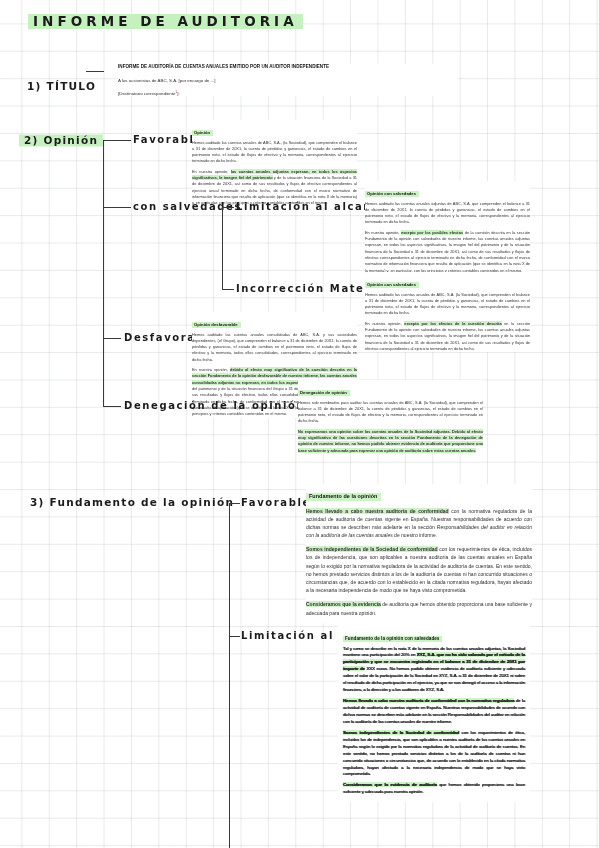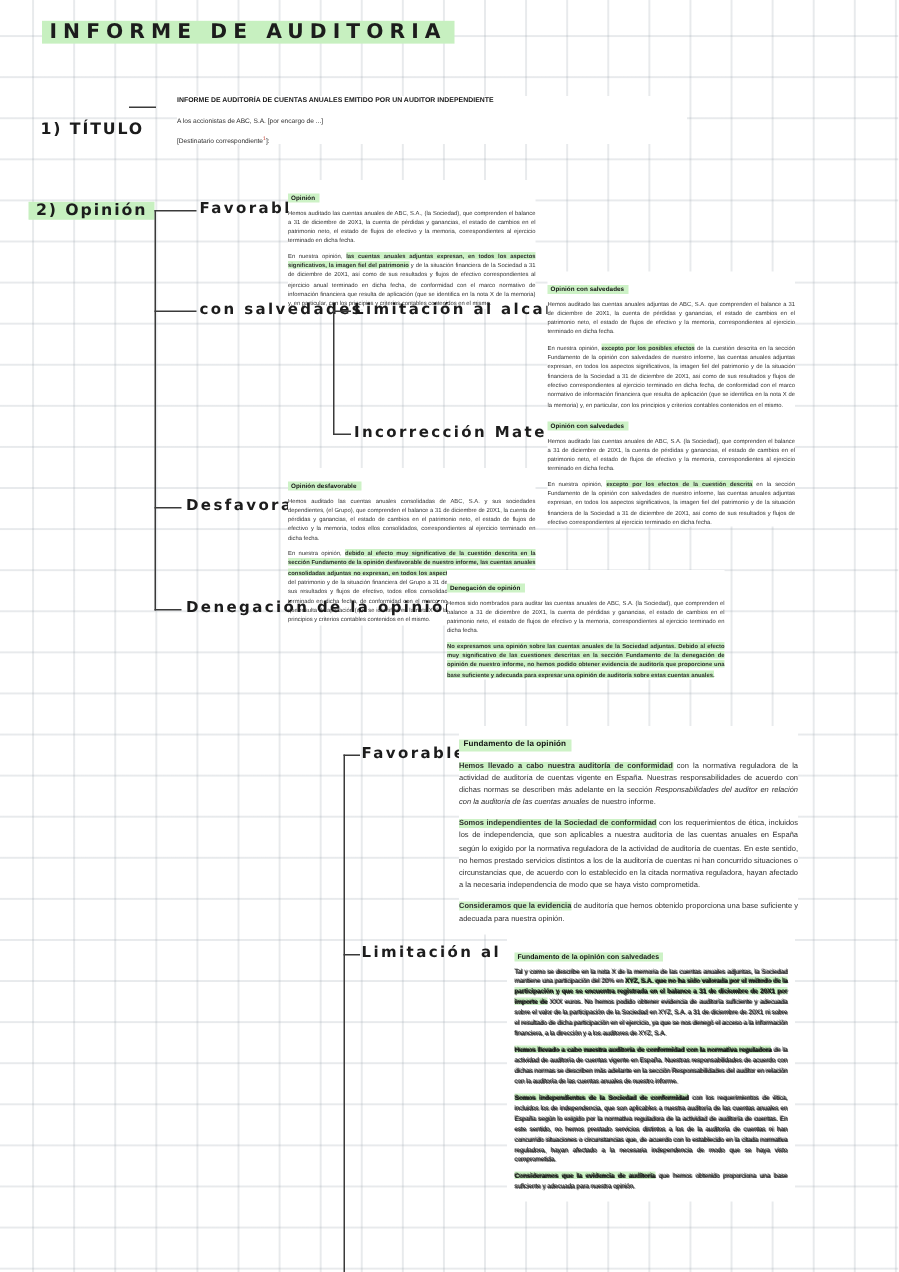--- a/index.html
+++ b/index.html
@@ -196,20 +196,23 @@
   </div>
 
   <div class="card" style="left:298px;top:380px;width:185px;">
     <div class="hd">Denegación de opinión</div>
     <p>Hemos sido nombrados para auditar las cuentas anuales de ABC, S.A. (la Sociedad), que comprenden el balance a 31 de diciembre de 20X1, la cuenta de pérdidas y ganancias, el estado de cambios en el patrimonio neto, el estado de flujos de efectivo y la memoria, correspondientes al ejercicio terminado en dicha fecha.</p>
     <p>
       <span class="hi bld">No expresamos una opinión sobre las cuentas anuales de la Sociedad adjuntas. Debido al efecto muy significativo de las cuestiones descritas en la sección Fundamento de la denegación de opinión de nuestro informe, no hemos podido obtener evidencia de auditoría que proporcione una base suficiente y adecuada para expresar una opinión de auditoría sobre estas cuentas anuales.</span><span></span>
     </p>
   </div>
 
+  <div class="hw h1" style="left:30px;top:496px;">
+    <span>3) Fundamento de la opinión</span>
+  </div>
 
   <div class="ln v" style="left:229px;top:503px;height:345px;"></div>
   <div class="ln h" style="left:229px;top:503px;width:11px;"></div>
   <div class="ln h" style="left:229px;top:636px;width:11px;"></div>
 
   <div class="hw h2" style="left:241px;top:497px;">
     <span>Favorable</span>
   </div>
   <div class="hw h2" style="left:241px;top:630px;">
     <span>Limitación al alcance</span>

